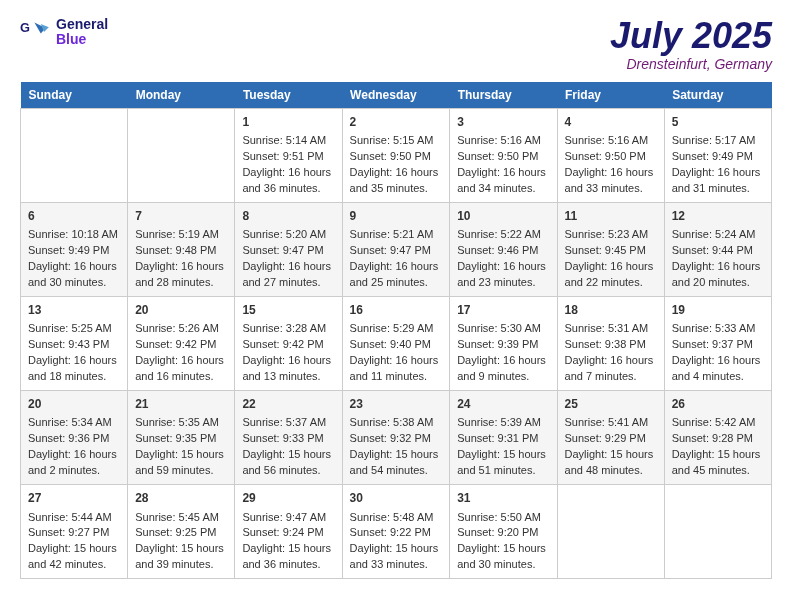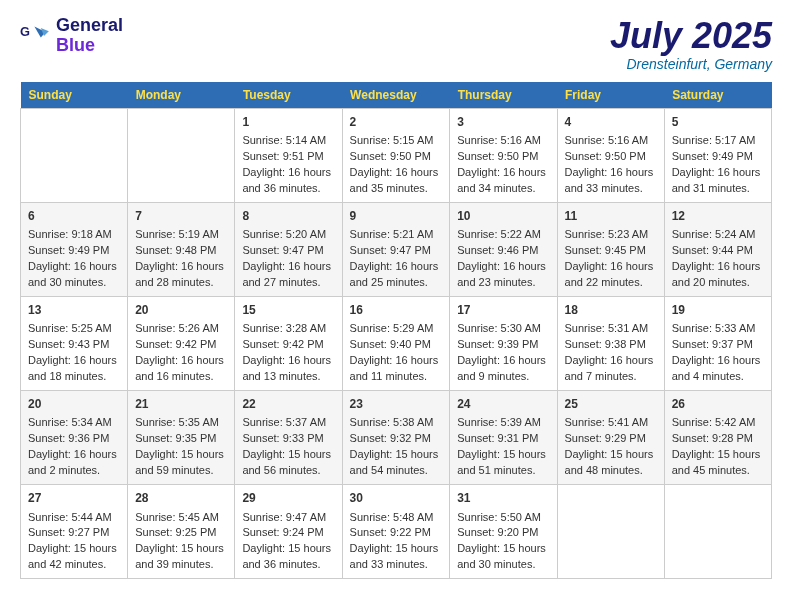--- a/index.html
+++ b/index.html
@@ -15,21 +15,21 @@
       justify-content: space-between;
       align-items: flex-start;
       margin-bottom: 10px;
     }
     .logo {
       display: flex;
       align-items: center;
       gap: 4px;
     }
     .logo-text {
-      font-size: 18px;
+      font-size: 14px;
       font-weight: bold;
       color: #1a1a6e;
       line-height: 1.1;
     }
     .logo-text span {
       color: #6d28d9;
     }
     .logo-icon {
       width: 32px;
       height: 32px;
@@ -39,30 +39,30 @@
       font-style: italic;
     }
     .month-title {
       font-size: 36px;
       font-weight: bold;
       color: #1a1a6e;
       line-height: 1.1;
     }
     .location {
       font-size: 14px;
-      color: #0369a1;
+      color: #701a75;
     }
     table {
       width: 100%;
       border-collapse: collapse;
       font-size: 11px;
     }
     thead tr th {
       background-color: #2e6db4;
-      color: #fde047;
+      color: #ffffff;
       font-weight: bold;
       text-align: left;
       padding: 6px 8px;
       font-size: 12px;
     }
     tbody tr td {
       vertical-align: top;
       border: 1px solid #ccc;
       padding: 5px 7px;
       width: 108px;
@@ -119,21 +119,21 @@
   <tr>
         <td></td>
         <td></td>
         <td><span class="day-num">1</span><span>Sunrise: 5:14 AM</span><br><span>Sunset: 9:51 PM</span><br><span>Daylight: 16 hours and 36 minutes.</span></td>
         <td><span class="day-num">2</span><span>Sunrise: 5:15 AM</span><br><span>Sunset: 9:50 PM</span><br><span>Daylight: 16 hours and 35 minutes.</span></td>
         <td><span class="day-num">3</span><span>Sunrise: 5:16 AM</span><br><span>Sunset: 9:50 PM</span><br><span>Daylight: 16 hours and 34 minutes.</span></td>
         <td><span class="day-num">4</span><span>Sunrise: 5:16 AM</span><br><span>Sunset: 9:50 PM</span><br><span>Daylight: 16 hours and 33 minutes.</span></td>
         <td><span class="day-num">5</span><span>Sunrise: 5:17 AM</span><br><span>Sunset: 9:49 PM</span><br><span>Daylight: 16 hours and 31 minutes.</span></td>
       </tr>
       <tr>
-        <td><span class="day-num">6</span><span>Sunrise: 9:18 AM</span><br><span>Sunset: 9:49 PM</span><br><span>Daylight: 16 hours and 30 minutes.</span></td>
+        <td><span class="day-num">6</span><span>Sunrise: 10:18 AM</span><br><span>Sunset: 9:49 PM</span><br><span>Daylight: 16 hours and 30 minutes.</span></td>
         <td><span class="day-num">7</span><span>Sunrise: 5:19 AM</span><br><span>Sunset: 9:48 PM</span><br><span>Daylight: 16 hours and 28 minutes.</span></td>
         <td><span class="day-num">8</span><span>Sunrise: 5:20 AM</span><br><span>Sunset: 9:47 PM</span><br><span>Daylight: 16 hours and 27 minutes.</span></td>
         <td><span class="day-num">9</span><span>Sunrise: 5:21 AM</span><br><span>Sunset: 9:47 PM</span><br><span>Daylight: 16 hours and 25 minutes.</span></td>
         <td><span class="day-num">10</span><span>Sunrise: 5:22 AM</span><br><span>Sunset: 9:46 PM</span><br><span>Daylight: 16 hours and 23 minutes.</span></td>
         <td><span class="day-num">11</span><span>Sunrise: 5:23 AM</span><br><span>Sunset: 9:45 PM</span><br><span>Daylight: 16 hours and 22 minutes.</span></td>
         <td><span class="day-num">12</span><span>Sunrise: 5:24 AM</span><br><span>Sunset: 9:44 PM</span><br><span>Daylight: 16 hours and 20 minutes.</span></td>
       </tr>
       <tr>
         <td><span class="day-num">13</span><span>Sunrise: 5:25 AM</span><br><span>Sunset: 9:43 PM</span><br><span>Daylight: 16 hours and 18 minutes.</span></td>
         <td><span class="day-num">20</span><span>Sunrise: 5:26 AM</span><br><span>Sunset: 9:42 PM</span><br><span>Daylight: 16 hours and 16 minutes.</span></td>

